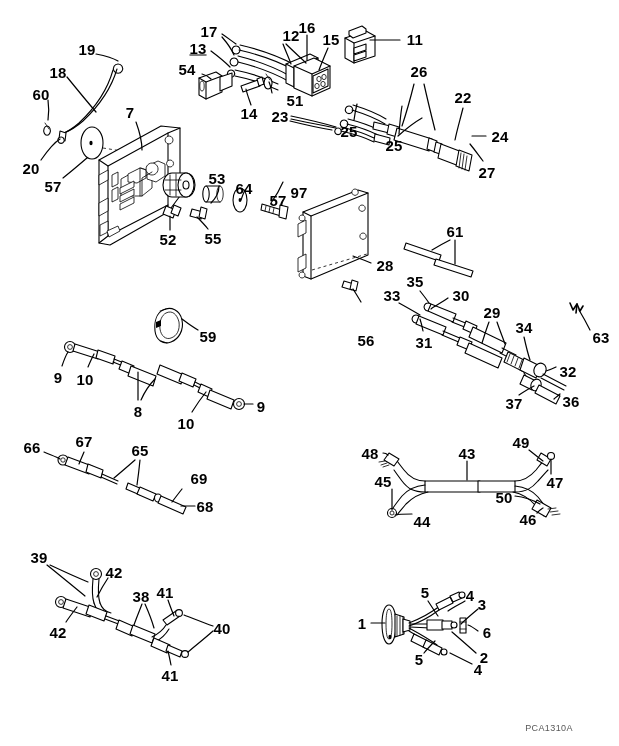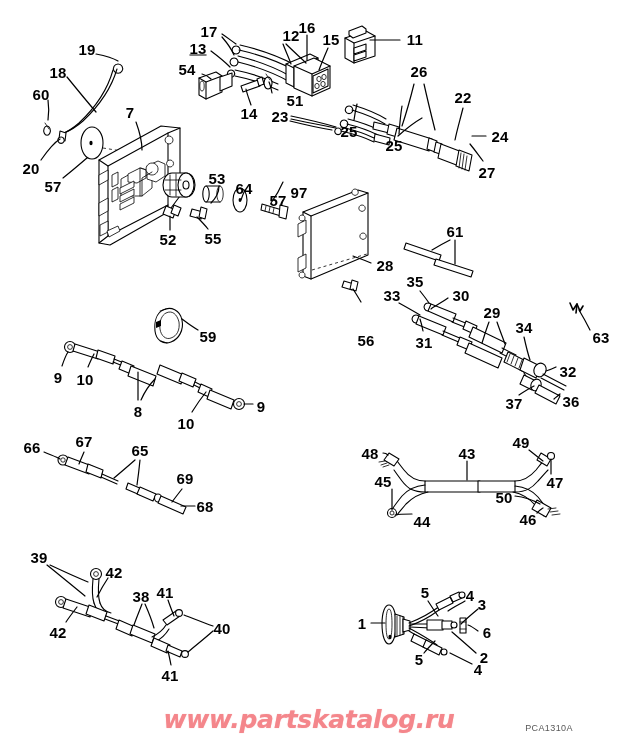--- a/index.html
+++ b/index.html
@@ -519,21 +519,21 @@
       <div class="callout" style="left: 571px; top: 401px;">36</div>
       <div class="callout" style="left: 208px; top: 336px;">59</div>
       <div class="callout" style="left: 58px; top: 377px;">9</div>
       <div class="callout" style="left: 85px; top: 379px;">10</div>
       <div class="callout" style="left: 138px; top: 411px;">8</div>
       <div class="callout" style="left: 186px; top: 423px;">10</div>
       <div class="callout" style="left: 261px; top: 406px;">9</div>
       <div class="callout" style="left: 32px; top: 447px;">66</div>
       <div class="callout" style="left: 84px; top: 441px;">67</div>
       <div class="callout" style="left: 140px; top: 450px;">65</div>
-      <div class="callout" style="left: 185px; top: 478px;">69</div>
+      <div class="callout" style="left: 199px; top: 478px;">69</div>
       <div class="callout" style="left: 205px; top: 506px;">68</div>
       <div class="callout" style="left: 370px; top: 453px;">48</div>
       <div class="callout" style="left: 467px; top: 453px;">43</div>
       <div class="callout" style="left: 521px; top: 442px;">49</div>
       <div class="callout" style="left: 383px; top: 481px;">45</div>
       <div class="callout" style="left: 555px; top: 482px;">47</div>
       <div class="callout" style="left: 504px; top: 497px;">50</div>
       <div class="callout" style="left: 422px; top: 521px;">44</div>
       <div class="callout" style="left: 528px; top: 519px;">46</div>
       <div class="callout" style="left: 39px; top: 557px;">39</div>
@@ -546,16 +546,15 @@
       <div class="callout" style="left: 362px; top: 623px;">1</div>
       <div class="callout" style="left: 425px; top: 592px;">5</div>
       <div class="callout" style="left: 470px; top: 595px;">4</div>
       <div class="callout" style="left: 482px; top: 604px;">3</div>
       <div class="callout" style="left: 487px; top: 632px;">6</div>
       <div class="callout" style="left: 484px; top: 657px;">2</div>
       <div class="callout" style="left: 419px; top: 659px;">5</div>
       <div class="callout" style="left: 478px; top: 669px;">4</div>
     </div>
 
-  <div id="watermark">www.partskatalog.ru</div>
   <div id="figcode">PCA1310A</div>
 
 </div>
 
 </body></html>

